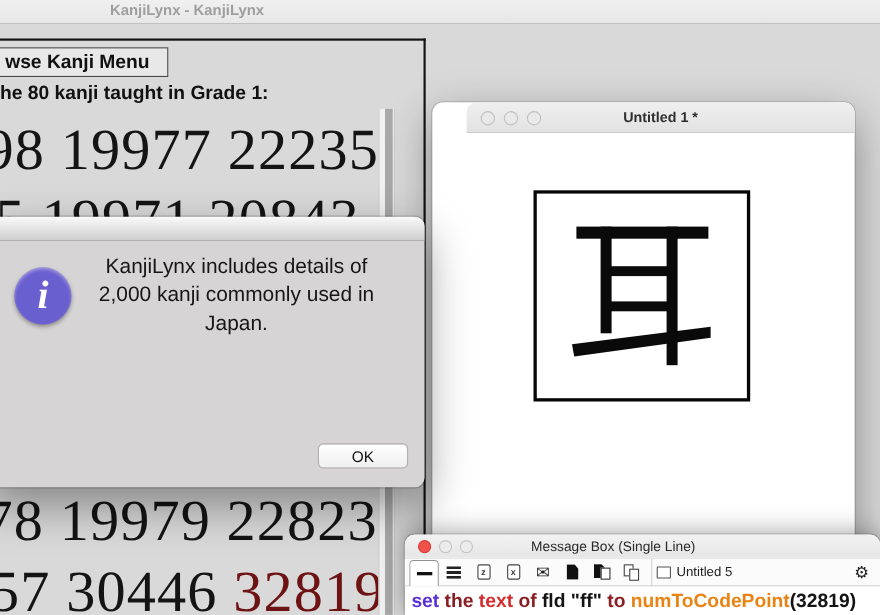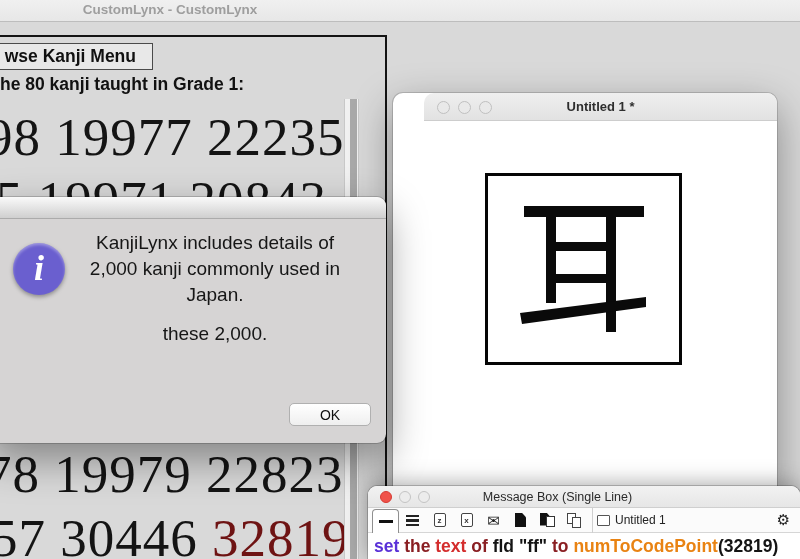--- a/index.html
+++ b/index.html
@@ -104,21 +104,21 @@
   .gear { position:absolute; right:10px; top:3px; font-size:15px; color:#222; }
   .codeline { padding:3px 16px 0 6px; font-weight:bold; font-size:17.5px; white-space:nowrap;
     font-family:"Liberation Sans",sans-serif; }
 </style>
 </head>
 <body>
 
 <div class="screen">
 
   <div class="kl-titlebar">
-    <span class="kl-title">CustomLynx - CustomLynx</span>
+    <span class="kl-title">KanjiLynx - KanjiLynx</span>
   </div>
 
   <div class="kl-content">
     <div class="stack-border-top"></div>
     <div class="stack-border-right"></div>
 
     <button class="menu-btn">wse Kanji Menu</button>
     <div class="heading">he 80 kanji taught in Grade 1:</div>
 
     <div class="cp-row r1"><span style="color: rgb(20, 20, 20);">98 19977 22235</span></div>
@@ -158,21 +158,20 @@
     <div class="dialog-titlebar"></div>
     <div class="info-circle">
       <span class="info-glyph">i</span>
     </div>
     <div class="dialog-text">
       <div>KanjiLynx includes details of</div>
       <div>2,000 kanji commonly used in</div>
       <div>Japan.</div>
     </div>
     <div class="dialog-text2">
-      <div class="d2-line2">these 2,000.</div>
     </div>
     <button class="ok-btn">OK</button>
   </div>
 
   <div class="msgbox">
     <div class="mb-titlebar">
       <div class="mb-lights">
         <span class="mb-light close"></span>
         <span class="mb-light"></span>
         <span class="mb-light"></span>
@@ -207,21 +206,21 @@
       </div>
       <div class="tb-icon">
         <span class="i-copy">
             <span class="c1"></span>
             <span class="c2"></span>
           </span>
       </div>
       <div class="tb-sep"></div>
       <div class="doc-chip">
         <span class="i-docchip"></span>
-        <span class="doc-chip-label">Untitled 1</span>
+        <span class="doc-chip-label">Untitled 5</span>
       </div>
       <div class="gear">⚙</div>
     </div>
 
     <div class="codeline"><span style="color: rgb(90, 49, 216);">set </span><span style="color: rgb(138, 31, 35);">the </span><span style="color: rgb(212, 45, 45);">text </span><span style="color: rgb(138, 31, 35);">of </span><span style="color: rgb(20, 20, 20);">fld "ff" </span><span style="color: rgb(138, 31, 35);">to </span><span style="color: rgb(233, 131, 19);">numToCodePoint</span><span style="color: rgb(20, 20, 20);">(32819)</span></div>
   </div>
 
 </div>
 
 </body></html>

